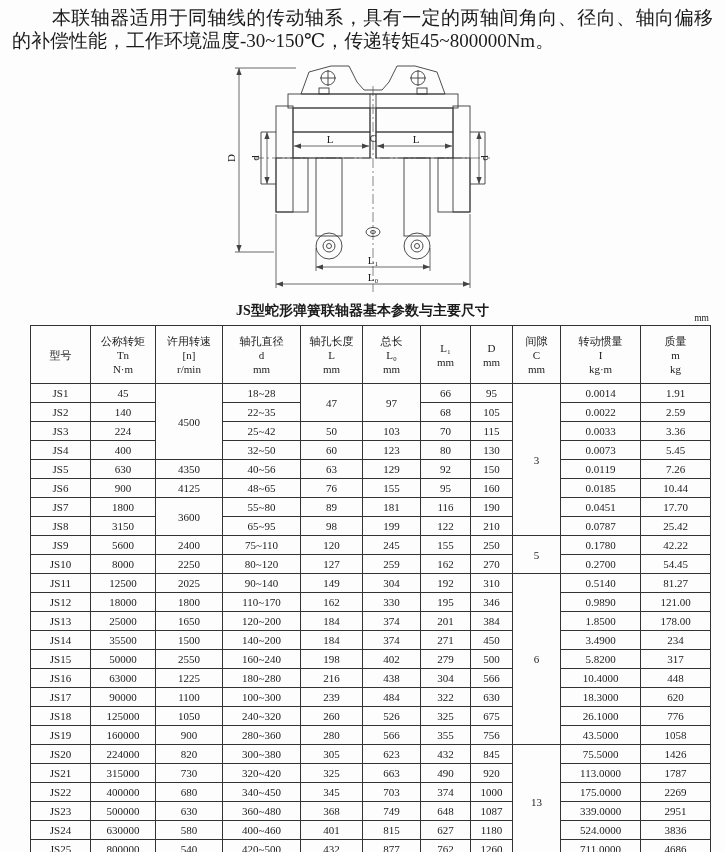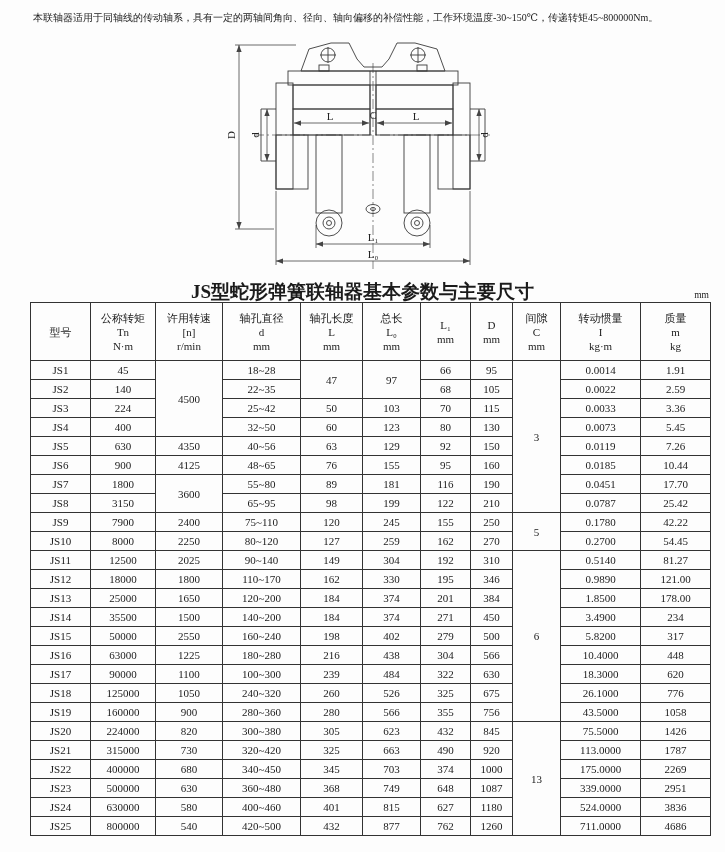--- a/index.html
+++ b/index.html
@@ -4,27 +4,27 @@
 <style>
   html,body{margin:0;padding:0;}
   body{
     width:725px;height:852px;overflow:hidden;
     background:#fdfdfd;color:#1b1b1b;
     font-family:"Liberation Serif","DejaVu Serif",serif;
     position:relative;
   }
   .intro{
     margin:6px 12px 0 12px;
-    font-size:10px;line-height:23px;
+    font-size:19px;line-height:23px;
     text-indent:2.1em;text-align:justify;
   }
   .drawing-wrap{margin:8px 0 0 226px;width:292px;height:234px;}
   .title-row{position:relative;margin-top:8px;height:20px;}
   .tbl-title{
-    display:block;text-align:center;font-weight:bold;font-size:19px;
+    display:block;text-align:center;font-weight:bold;font-size:14px;
   }
   .unit-note{position:absolute;right:16px;bottom:-1px;font-size:9.5px;}
   table.spec{
     border-collapse:collapse;table-layout:fixed;
     margin:3px 0 0 30px;width:680px;
     font-size:11px;
   }
   table.spec th,table.spec td{
     border:1px solid #333;text-align:center;vertical-align:middle;
     padding:0;overflow:hidden;
@@ -302,21 +302,21 @@
         <td>65~95</td>
         <td>98</td>
         <td>199</td>
         <td>122</td>
         <td>210</td>
         <td>0.0787</td>
         <td>25.42</td>
       </tr>
       <tr>
         <td>JS9</td>
-        <td>7900</td>
+        <td>5600</td>
         <td>2400</td>
         <td>75~110</td>
         <td>120</td>
         <td>245</td>
         <td>155</td>
         <td>250</td>
         <td rowspan="2">5</td>
         <td>0.1780</td>
         <td>42.22</td>
       </tr>

